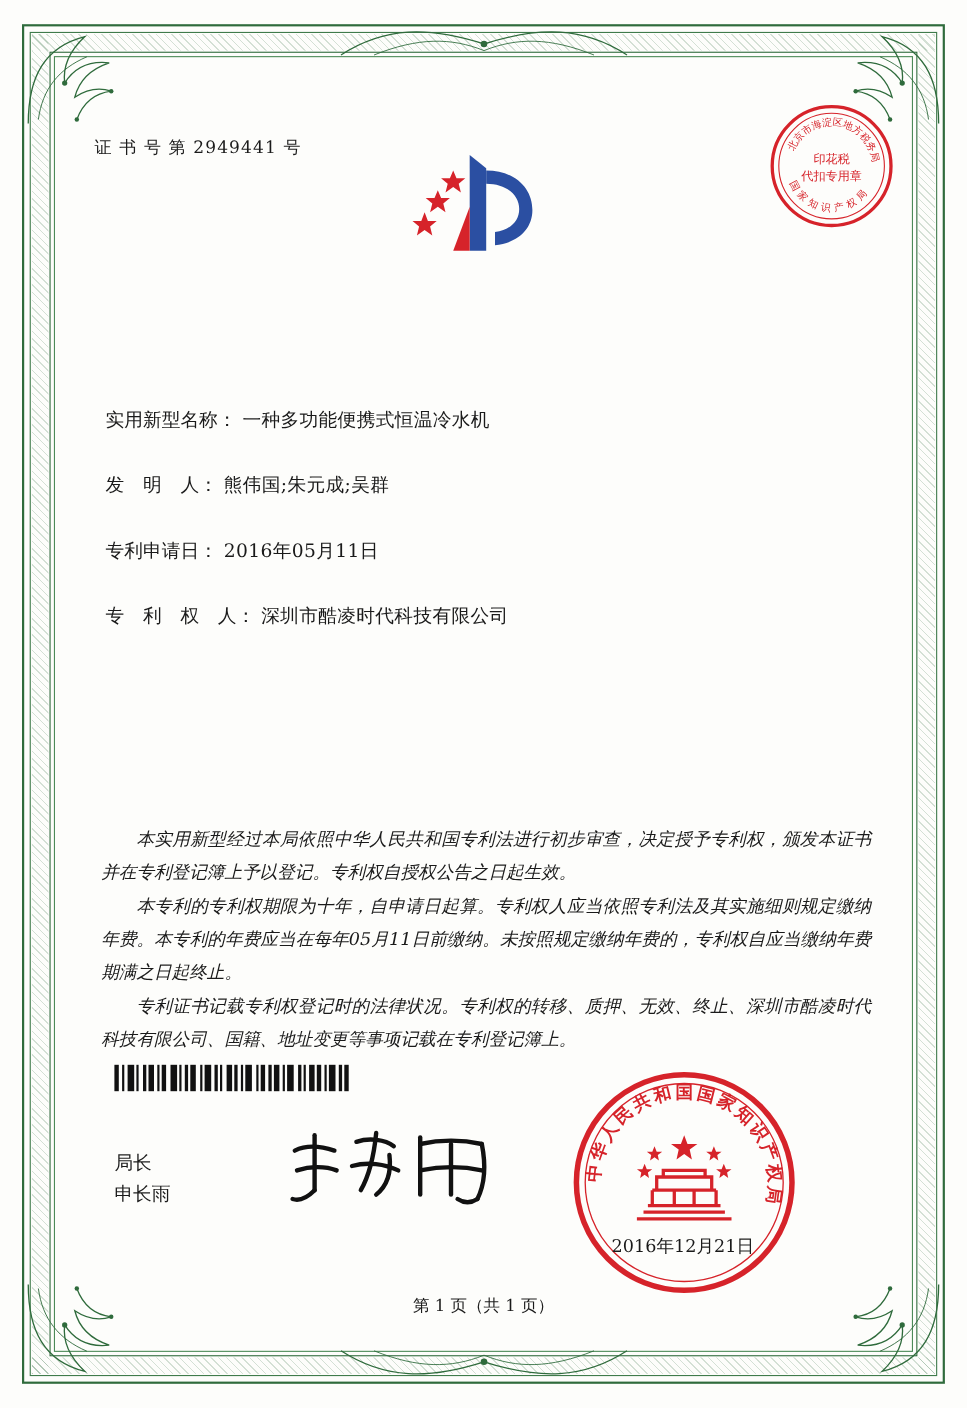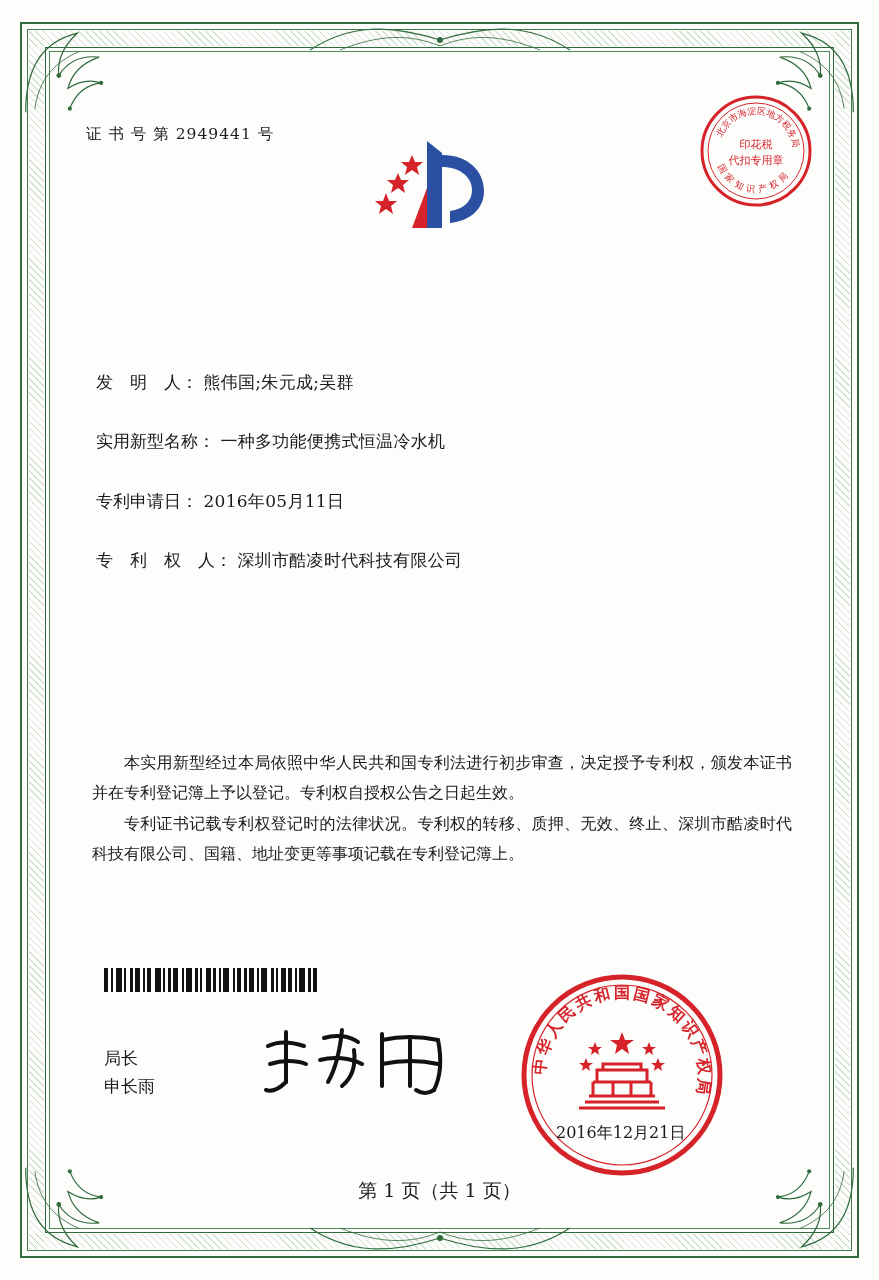--- a/index.html
+++ b/index.html
@@ -143,20 +143,21 @@
     width: 700px;
     font-family: "DejaVu Serif", "Liberation Serif", serif;
     font-size: 16px;
     line-height: 30px;
     color: #1a1a1a;
     text-align: justify;
   }
   .paragraphs p {
     margin: 0 0 1px 0;
     text-indent: 32px;
+    font-style: italic;
   }
 
   
   .barcode {
     position: absolute;
     left: 104px; top: 968px;
     width: 260px; height: 24px;
     display: flex;
     align-items: stretch;
   }
@@ -207,21 +208,21 @@
     color: #1a1a1a;
     white-space: nowrap;
   }
 
   .page-foot {
     position: absolute;
     left: 0; top: 1178px;
     width: 879px;
     text-align: center;
     font-family: "DejaVu Serif", "Liberation Serif", serif;
-    font-size: 19px;
+    font-size: 15px;
     color: #1a1a1a;
   }
 </style>
 </head>
 <body>
 
 <div id="page">
 
   <div class="border-outer"></div>
   <div class="band top"></div>
@@ -326,39 +327,40 @@
         <text x="59" y="100" text-anchor="middle" transform="rotate(-28 59 59)">权</text>
         <text x="59" y="100" text-anchor="middle" transform="rotate(-46 59 59)">局</text>
       </g>
       <text x="59" y="56" text-anchor="middle" fill="#d6232a" font-family="DejaVu Serif, serif" font-size="11">印花税</text>
       <text x="59" y="72" text-anchor="middle" fill="#d6232a" font-family="DejaVu Serif, serif" font-size="11">代扣专用章</text>
     </svg>
   </div>
 
   <div class="fields">
     <div class="field-row">
+      <span class="field-label">实用新型名称：</span>
+      <span class="field-value">一种多功能便携式恒温冷水机</span>
+    </div>
+    <div class="field-row">
       <span class="field-label">发　明　人：</span>
       <span class="field-value">熊伟国;朱元成;吴群</span>
-    </div>
-    <div class="field-row">
-      <span class="field-label">实用新型名称：</span>
-      <span class="field-value">一种多功能便携式恒温冷水机</span>
     </div>
     <div class="field-row">
       <span class="field-label">专利申请日：</span>
       <span class="field-value">2016年05月11日</span>
     </div>
     <div class="field-row">
       <span class="field-label">专　利　权　人：</span>
       <span class="field-value">深圳市酷凌时代科技有限公司</span>
     </div>
   </div>
 
   <div class="paragraphs">
     <p>本实用新型经过本局依照中华人民共和国专利法进行初步审查，决定授予专利权，颁发本证书并在专利登记簿上予以登记。专利权自授权公告之日起生效。</p>
+    <p>本专利的专利权期限为十年，自申请日起算。专利权人应当依照专利法及其实施细则规定缴纳年费。本专利的年费应当在每年05月11日前缴纳。未按照规定缴纳年费的，专利权自应当缴纳年费期满之日起终止。</p>
     <p>专利证书记载专利权登记时的法律状况。专利权的转移、质押、无效、终止、深圳市酷凌时代科技有限公司、国籍、地址变更等事项记载在专利登记簿上。</p>
   </div>
 
   <div class="barcode">
     <i style="width:4px"></i>
       <i style="width:3px;background:transparent"></i>
     <i style="width:2px"></i>
       <i style="width:3px;background:transparent"></i>
     <i style="width:6px"></i>
       <i style="width:2px;background:transparent"></i>

